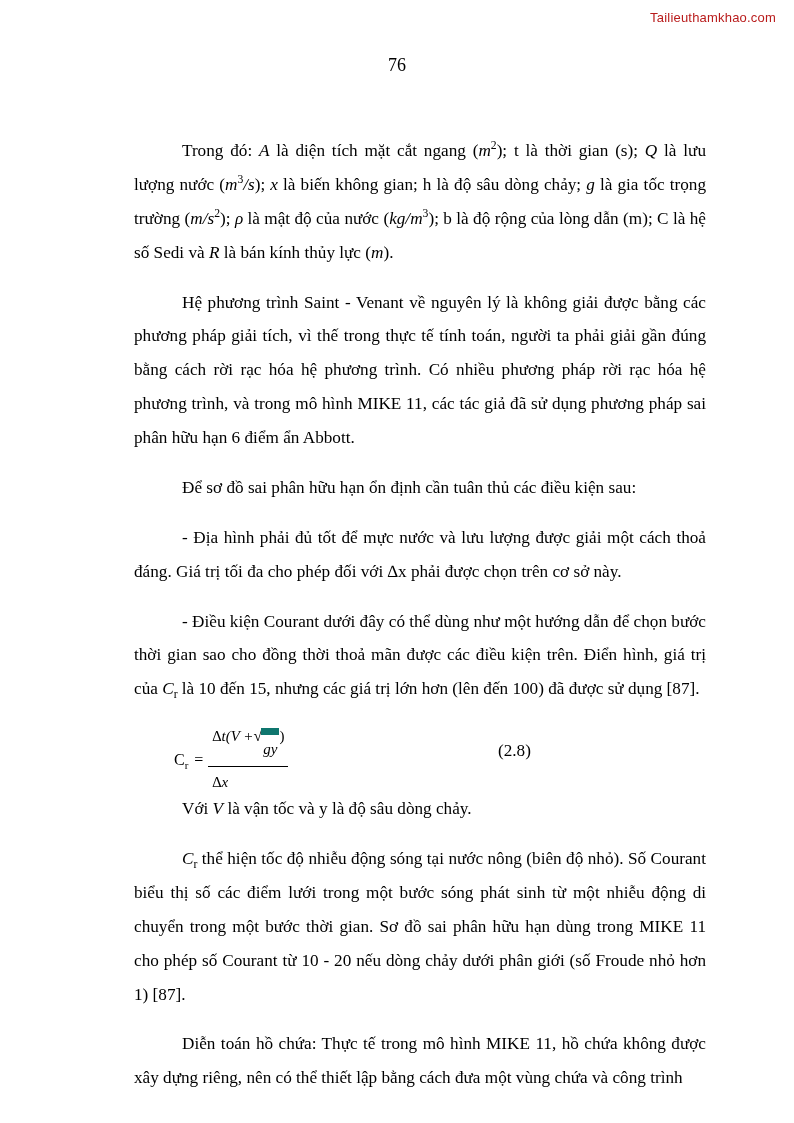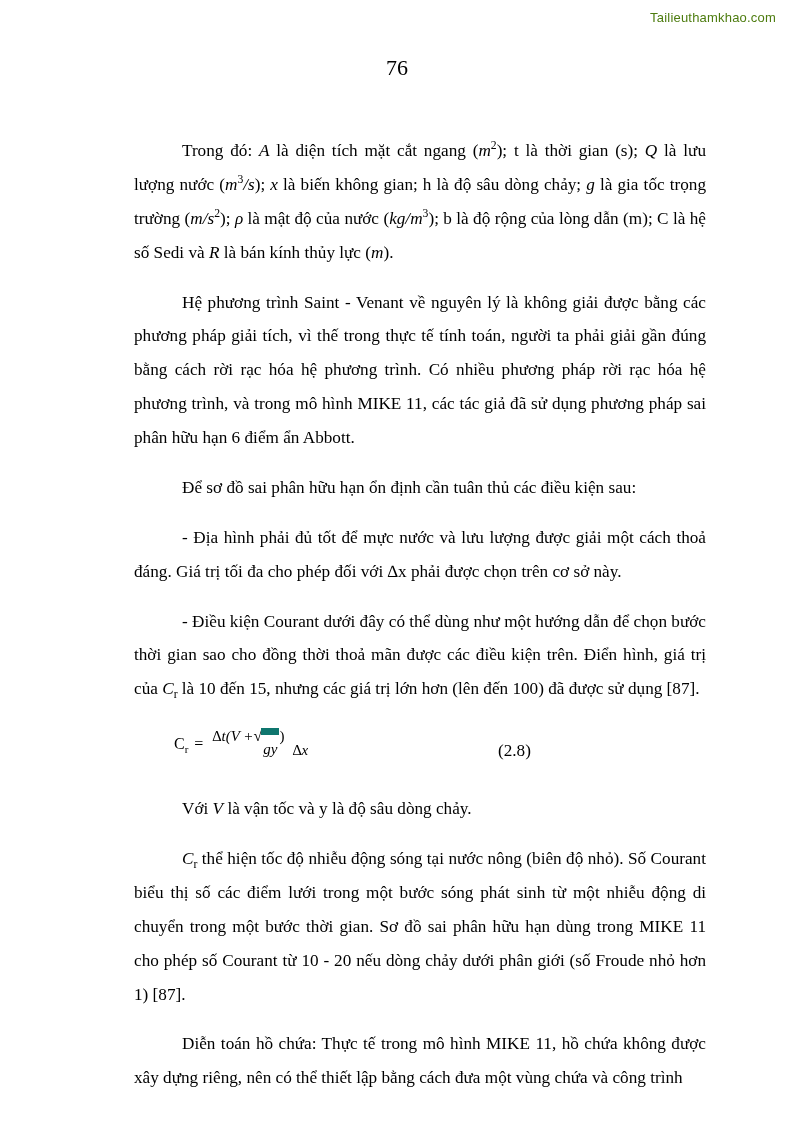--- a/index.html
+++ b/index.html
@@ -19,31 +19,31 @@
     position: absolute;
     inset: 0;
     background: #ffffff;
   }
   .watermark {
     position: absolute;
     top: 10px;
     right: 18px;
     font-family: "Liberation Sans", sans-serif;
     font-size: 13px;
-    color: #4d7c0f;
+    color: #b91c1c;
     letter-spacing: 0.2px;
     user-select: none;
   }
   .page-number {
     position: absolute;
     top: 55px;
     left: 0;
     width: 100%;
     text-align: center;
-    font-size: 22px;
+    font-size: 18px;
     font-family: "Liberation Serif", serif;
   }
   .content {
     position: absolute;
     top: 118px;
     left: 118px;
     width: 604px;
     font-size: 17.2px;
     line-height: 1.97;
     text-align: justify;
@@ -76,22 +76,22 @@
     font-size: 17px;
   }
   .eq-lhs {
     font-family: "Liberation Serif", serif;
     font-size: 16px;
     margin-right: 4px;
   }
   .eq-eq { margin: 0 5px 0 2px; font-size: 16px; }
   .frac {
     display: inline-flex;
-    flex-direction: row;
-    align-items: flex-end;
+    flex-direction: column;
+    align-items: flex-start;
     vertical-align: middle;
     font-size: 15px;
   }
   .frac .num {
     padding: 0 4px 1px 4px;
     white-space: nowrap;
   }
   .frac .bar {
     width: 100%;
     height: 1px;

